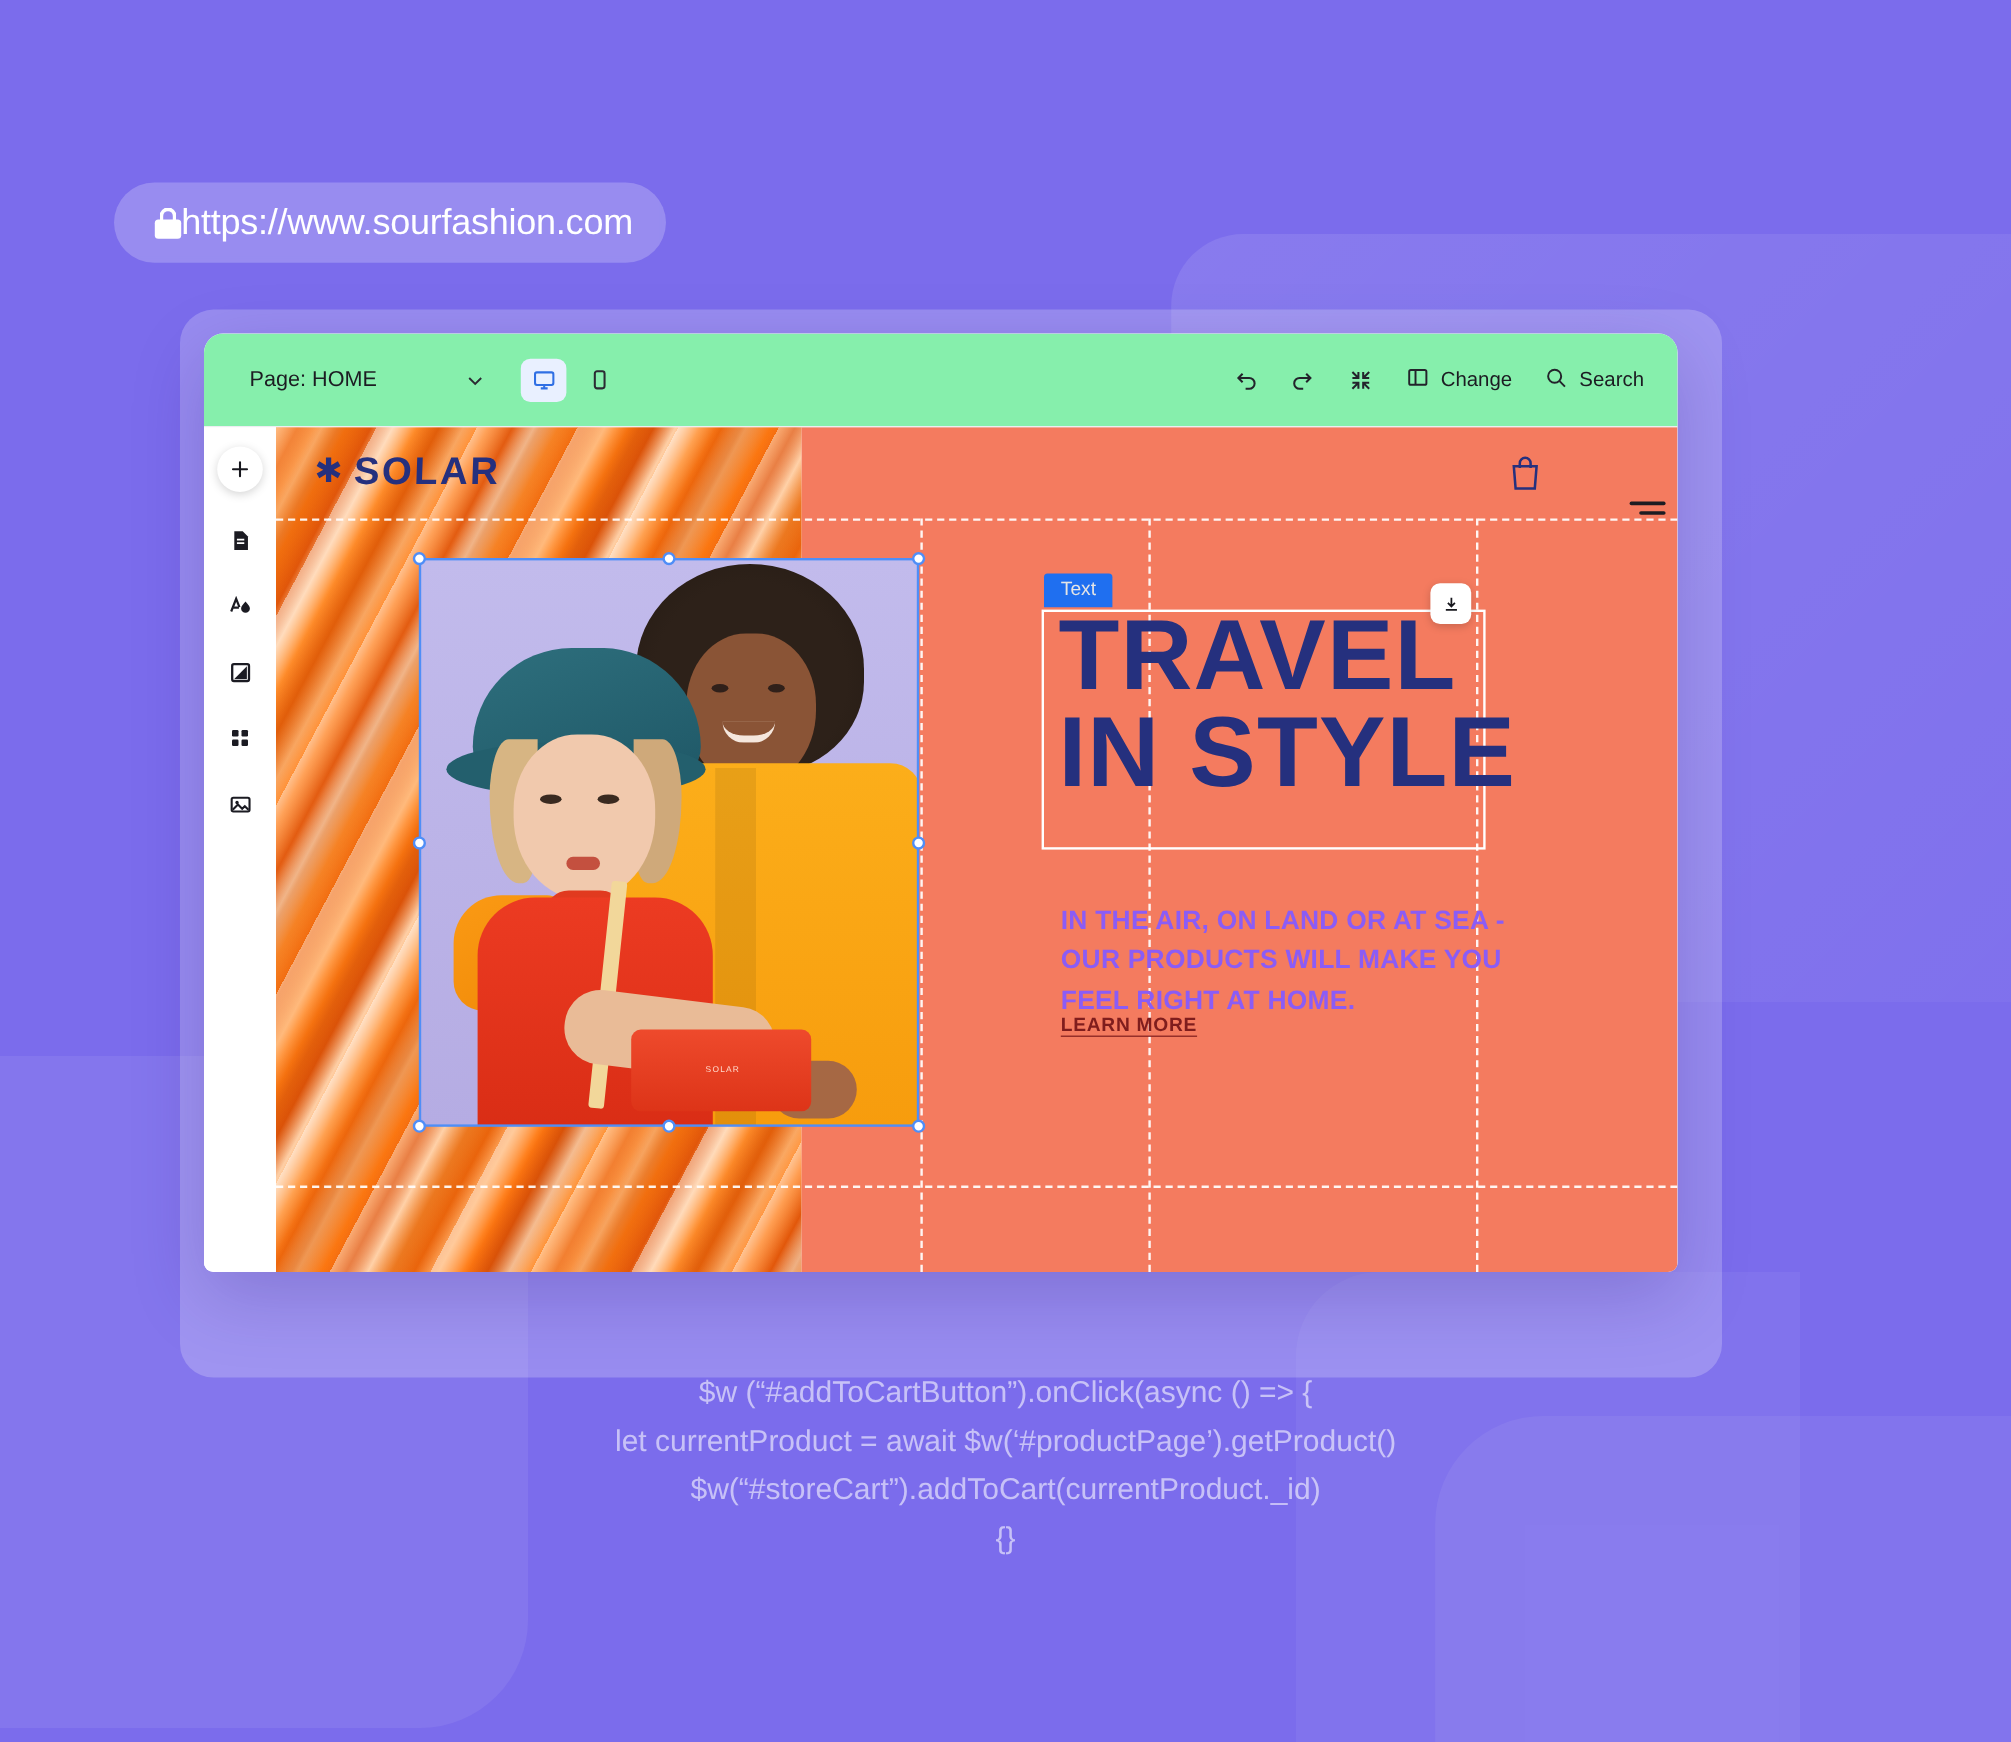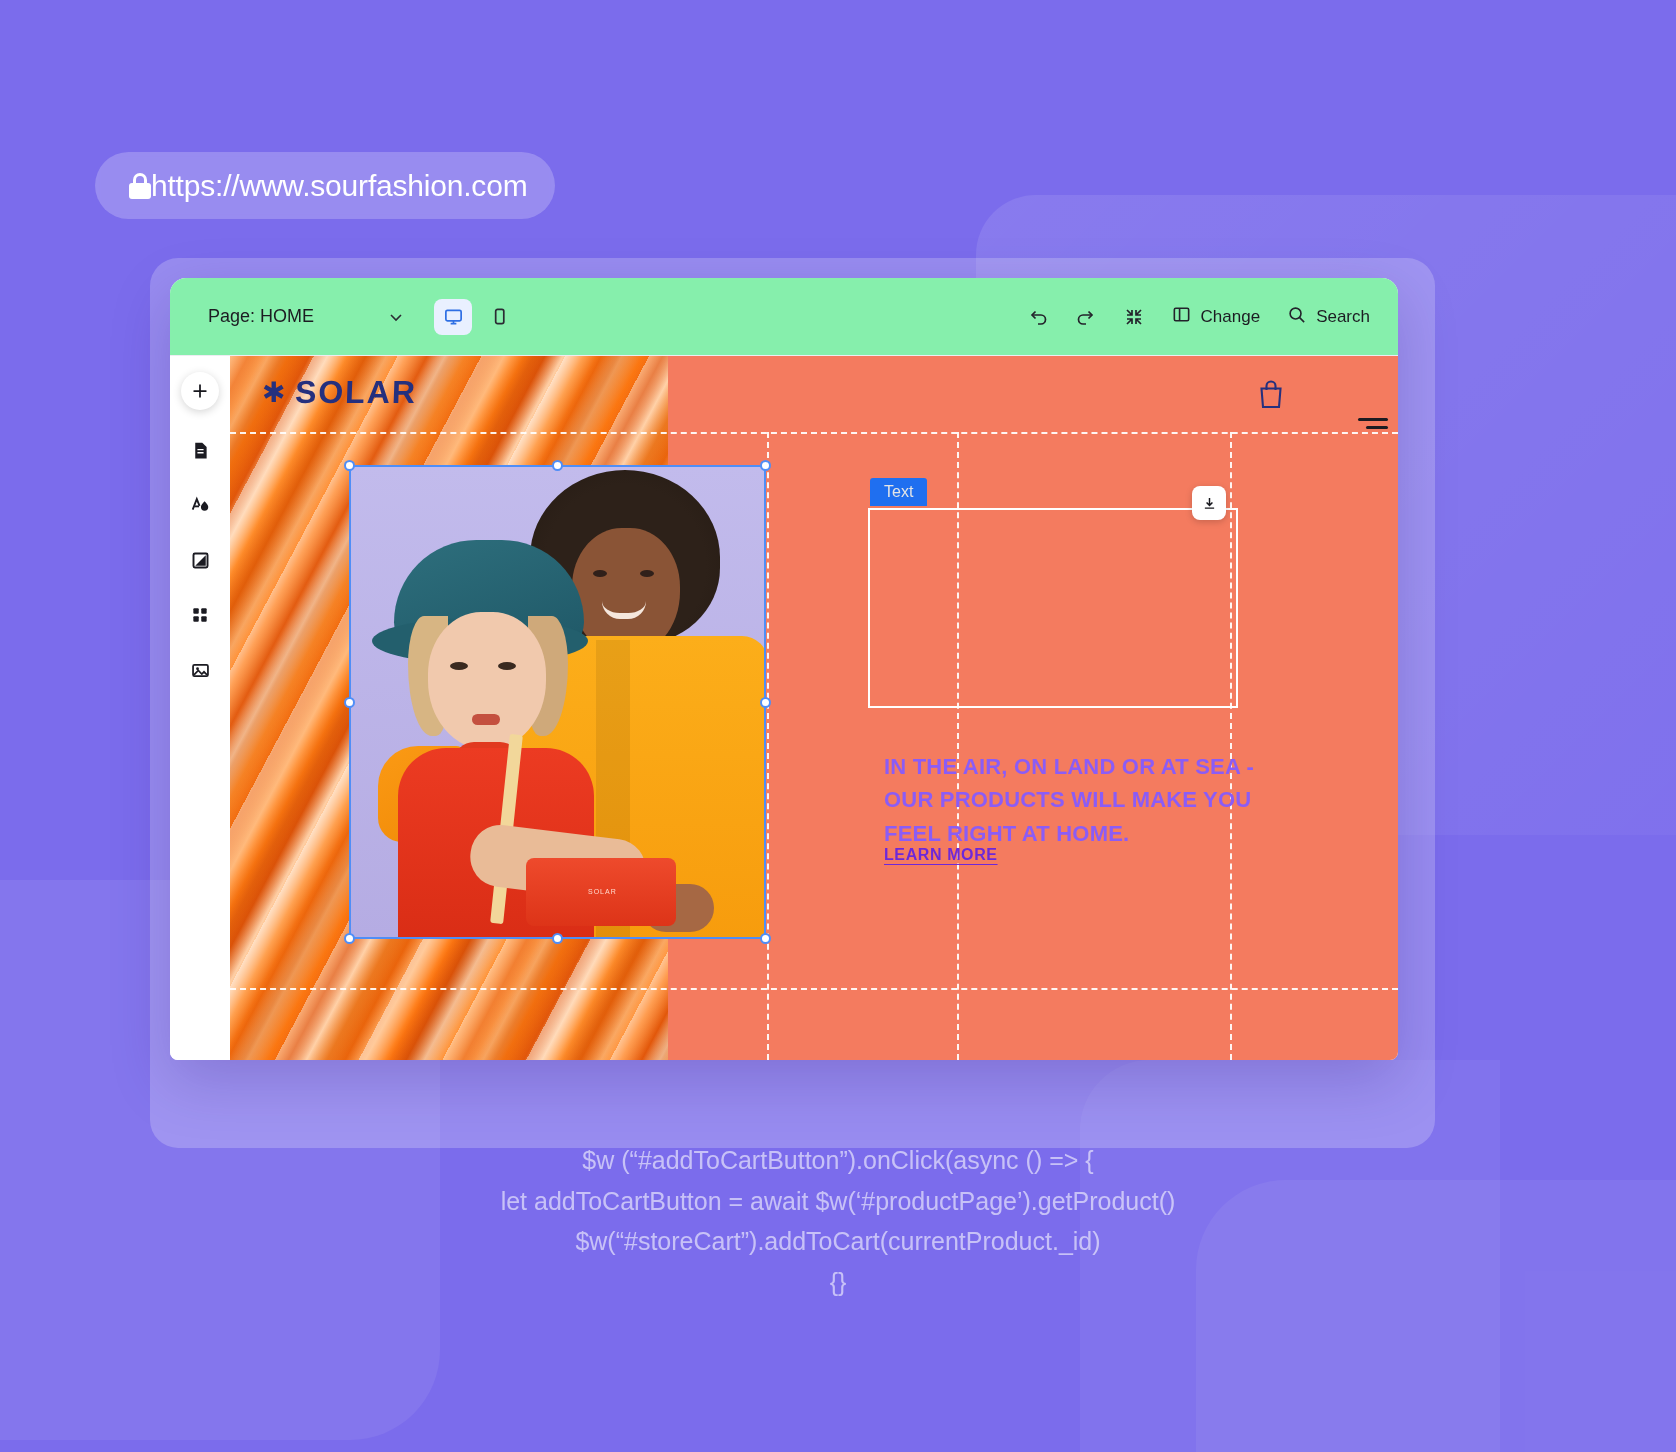--- a/index.html
+++ b/index.html
@@ -267,21 +267,21 @@
     position:absolute; z-index:7; color:#25307e; font-weight:700;
     font-size: 83px; line-height: .97; letter-spacing: 1px;
     font-family:"Liberation Sans", sans-serif; white-space: nowrap;
   }
   .headline .l2 { display:block; }
   .subcopy {
     position:absolute; z-index:7; color:#8b5cf6; font-size: 22px;
     font-weight: 600; line-height: 1.52; letter-spacing: .2px;
   }
   .learn {
-    position:absolute; z-index:7; color:#6d28d9; font-size: 16px;
+    position:absolute; z-index:7; color:#7f1d1d; font-size: 16px;
     font-weight: 700; letter-spacing: .6px; text-decoration: underline;
     text-underline-offset: 4px;
   }
   .dl-badge {
     position:absolute; width: 34px; height: 34px; border-radius: 8px; background:#fff;
     display:flex; align-items:center; justify-content:center; z-index:9;
     box-shadow: 0 2px 7px rgba(0,0,0,.18);
   }
   .dl-badge svg { stroke:#17171d; fill:none; stroke-width:1.9; }
 
@@ -486,30 +486,34 @@
 
 
       <span class="text-badge" style="left:640px; top:122px;">Text</span>
       <div class="text-sel-box" style="left:638px; top:152px; width:370px; height:200px;"></div>
       <span class="dl-badge" style="left:962px; top:130px;">
         <svg viewBox="0 0 22 22" width="17" height="17">
             <path d="M11 4v9M7.2 9.6L11 13.4l3.8-3.8M5 17h12"></path>
           </svg>
       </span>
 
+      <div class="headline" style="left:652px; top:150px;">
+        <span class="l1">TRAVEL</span>
+        <span class="l2">IN STYLE</span>
+      </div>
 
       <div class="subcopy" style="left:654px; top:394px;">
         <div>IN THE AIR, ON LAND OR AT SEA -</div>
         <div>OUR PRODUCTS WILL MAKE YOU</div>
         <div>FEEL RIGHT AT HOME.</div>
       </div>
 
       <span class="learn" style="left:654px; top:490px;">LEARN MORE</span>
     </div>
   </div>
 </div>
 
 <div class="code">
   <div>$w (“#addToCartButton”).onClick(async () =&gt; {</div>
-  <div>let addToCartButton = await $w(‘#productPage’).getProduct()</div>
+  <div>let currentProduct = await $w(‘#productPage’).getProduct()</div>
   <div>$w(“#storeCart”).addToCart(currentProduct._id)</div>
   <div>{}</div>
 </div>
 
 </body></html>

